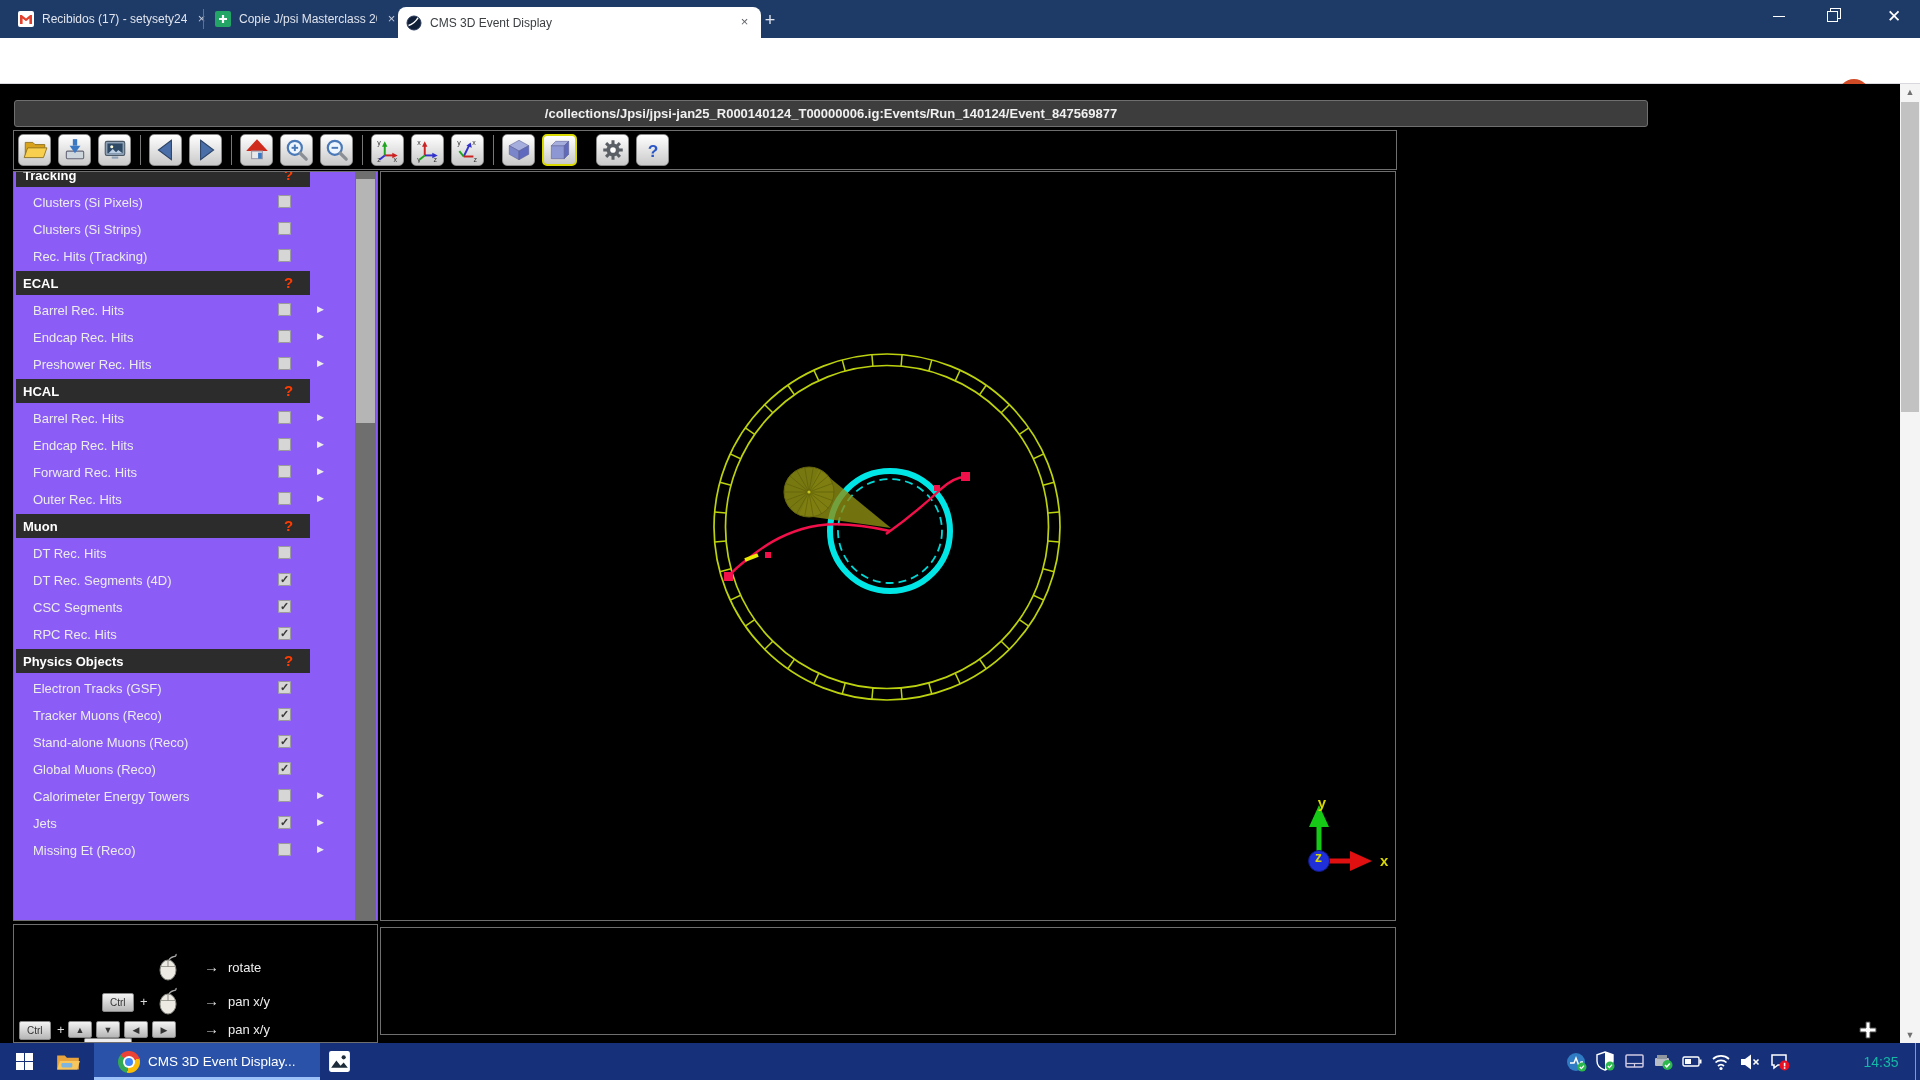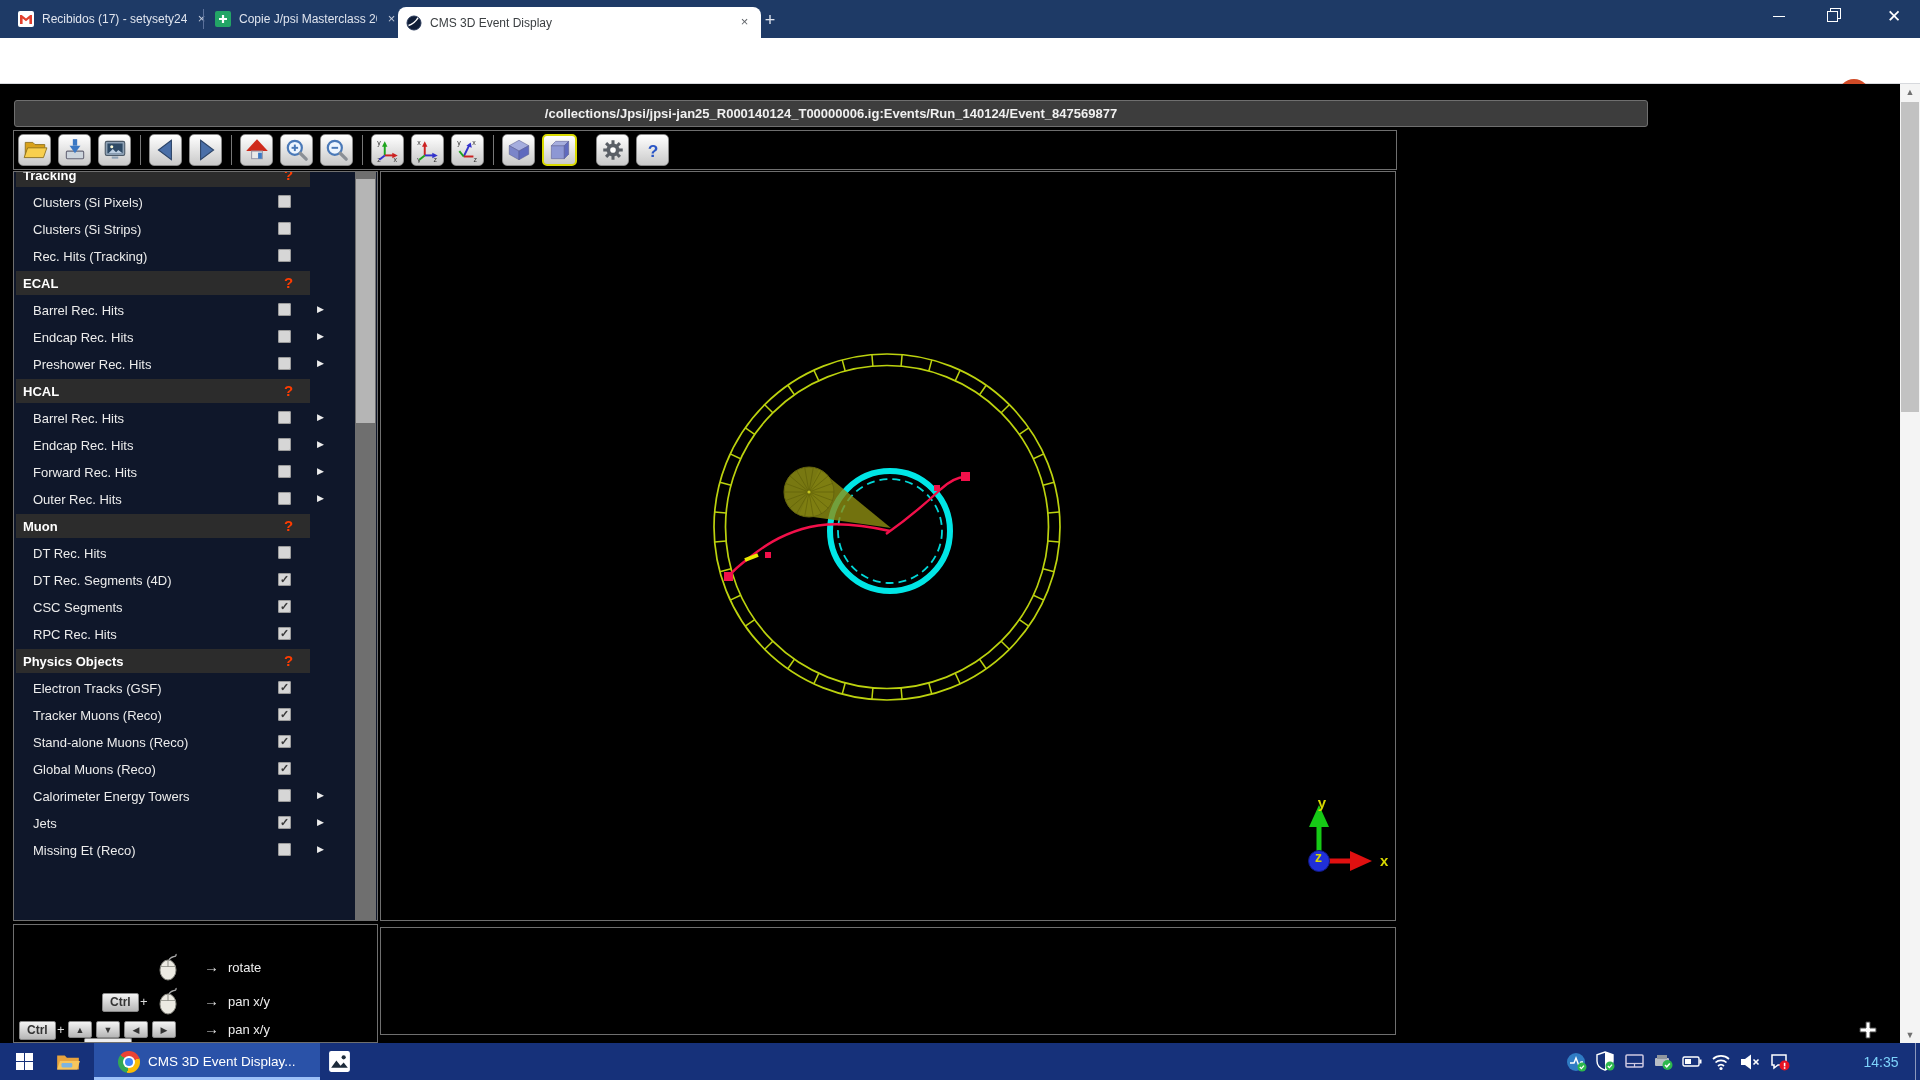--- a/index.html
+++ b/index.html
@@ -40,40 +40,40 @@
   .toolbar{left:13px;top:46px;width:1384px;height:40px;background:#000;border:1px solid #6f6f6f;
     display:flex;align-items:center;padding-left:4px;box-sizing:border-box;}
   .tbtn{width:31px;height:30px;margin-right:7px;border:1px solid #8a8a8a;border-radius:5px;
     background:linear-gradient(#ffffff,#c9c9c9);display:flex;align-items:center;justify-content:center;flex:0 0 31px;}
   .tbtn svg{width:26px;height:26px;}
   .tbtn.selected{border:2px solid #d9d900;width:29px;height:28px;}
   .tsep{width:1px;height:30px;background:#777;margin:0 8px 0 2px;flex:0 0 1px;}
   .tgap{width:12px;flex:0 0 12px;}
   
   .tree{left:13px;top:87px;width:365px;height:750px;border:1px solid #6f6f6f;box-sizing:border-box;
-    background:#0f172a;overflow:hidden;}
+    background:#8b5cf6;overflow:hidden;}
   .tree-rows{position:absolute;left:1px;top:-10px;width:340px;}
   .trow{position:relative;height:27px;color:#ececec;font-size:13px;}
   .trow .lbl{position:absolute;left:18px;top:6px;white-space:nowrap;}
   .thead{position:relative;height:27px;}
   .thead .strip{position:absolute;left:1px;top:1px;width:294px;height:24px;background:#2c2c2c;}
   .thead .lbl{position:absolute;left:7px;top:5px;font-weight:bold;color:#fff;font-size:13px;}
   .thead .q{position:absolute;left:268px;top:3px;color:#ff3c00;font-weight:bold;font-size:15px;}
   .cbox{position:absolute;left:263px;top:6px;width:13px;height:13px;background:#d6d6d6;border-radius:2px;
     box-shadow:inset 0 0 0 1px #9a9a9a;text-align:center;line-height:13px;font-size:11px;color:#3a3a3a;font-weight:bold;}
   .tarrow{position:absolute;left:302px;top:7px;font-size:9px;color:#ececec;}
   .tree-scroll{position:absolute;left:341px;top:0;width:21px;height:748px;background:#6f6f6f;}
   .tree-thumb{position:absolute;left:1px;top:7px;width:19px;height:244px;background:#b5b5b5;}
   
   .controls{left:13px;top:840px;width:365px;height:119px;border:1px solid #6f6f6f;box-sizing:border-box;
     background:#000;overflow:hidden;color:#e8e8e8;font-size:13px;}
   .ctl-head{position:absolute;left:2px;top:4px;width:351px;height:24px;background:#2c2c2c;
     font-weight:bold;color:#fff;line-height:24px;padding-left:8px;box-sizing:border-box;}
   .key{position:absolute;height:17px;padding:0 7px;background:linear-gradient(#f4f4f4,#b6b6b6);
-    border:1px solid #888;border-radius:2px;color:#333;font-weight:bold;font-size:12px;line-height:17px;}
+    border:1px solid #888;border-radius:2px;color:#333;font-weight:normal;font-size:10px;line-height:17px;}
   .akey{position:absolute;width:24px;height:17px;background:linear-gradient(#f4f4f4,#b6b6b6);
     border:1px solid #888;border-radius:2px;color:#333;font-size:9px;text-align:center;line-height:17px;box-sizing:border-box;}
   .ctl-plus{position:absolute;color:#ddd;font-size:13px;}
   .ctl-arrow{position:absolute;color:#ddd;font-size:15px;}
   .ctl-action{position:absolute;color:#eee;font-size:13px;}
   
   .mainview{left:380px;top:87px;width:1016px;height:750px;border:1px solid #6f6f6f;box-sizing:border-box;background:#000;}
   .bottompanel{left:380px;top:843px;width:1016px;height:108px;border:1px solid #6f6f6f;box-sizing:border-box;background:#000;}
   .pagescroll{left:1900px;top:0;width:20px;height:959px;background:#f4f4f4;}
   .ps-arrow{position:absolute;left:0;width:20px;height:16px;color:#707070;font-size:9px;text-align:center;line-height:16px;}
@@ -87,21 +87,21 @@
   .tb-item{width:40px;height:37px;display:flex;align-items:center;justify-content:center;}
   .tb-app{height:37px;display:flex;align-items:center;padding:0 24px;background:#2a52a8;position:relative;margin-left:6px;}
   .tb-app .underline{position:absolute;left:0;bottom:0;width:100%;height:3px;background:#9dc1f9;}
   .tb-app .applbl{color:#fff;font-size:13.5px;margin-left:8px;white-space:nowrap;}
   .chromeicon{width:22px;height:22px;border-radius:50%;
     background:conic-gradient(from -50deg,#ea4335 0 120deg,#fbbc05 120deg 240deg,#34a853 240deg 360deg);position:relative;}
   .chromeicon::before{content:"";position:absolute;left:5px;top:5px;width:12px;height:12px;border-radius:50%;background:#fff;}
   .chromeicon::after{content:"";position:absolute;left:7px;top:7px;width:8px;height:8px;border-radius:50%;background:#4285f4;}
   .tray{position:absolute;left:1562px;top:0;height:37px;display:flex;align-items:center;}
   .trayic{width:29px;height:37px;display:flex;align-items:center;justify-content:center;}
-  .clock{position:absolute;left:1852px;top:0;width:58px;height:37px;color:#7dd3fc;font-size:14px;
+  .clock{position:absolute;left:1852px;top:0;width:58px;height:37px;color:#14b8a6;font-size:14px;
     display:flex;align-items:center;justify-content:center;}
   .showdesk{position:absolute;left:1915px;top:0;width:5px;height:37px;border-left:1px solid rgba(255,255,255,.5);}
 </style>
 </head>
 <body>
 
 <div id="screen">
 
   <div class="abs tabbar">
     <div id="tabs-host">

